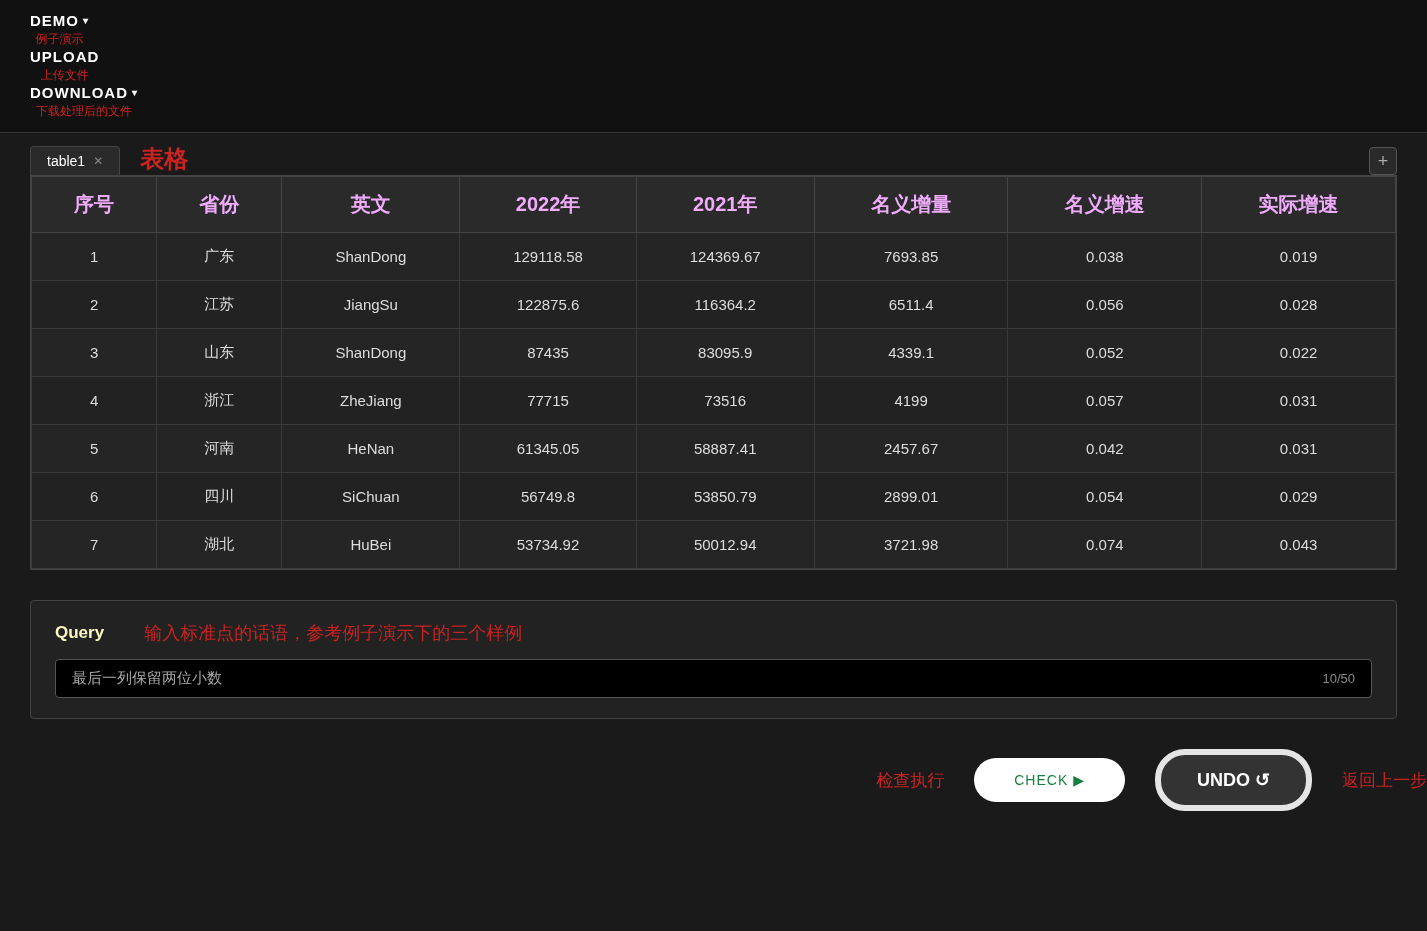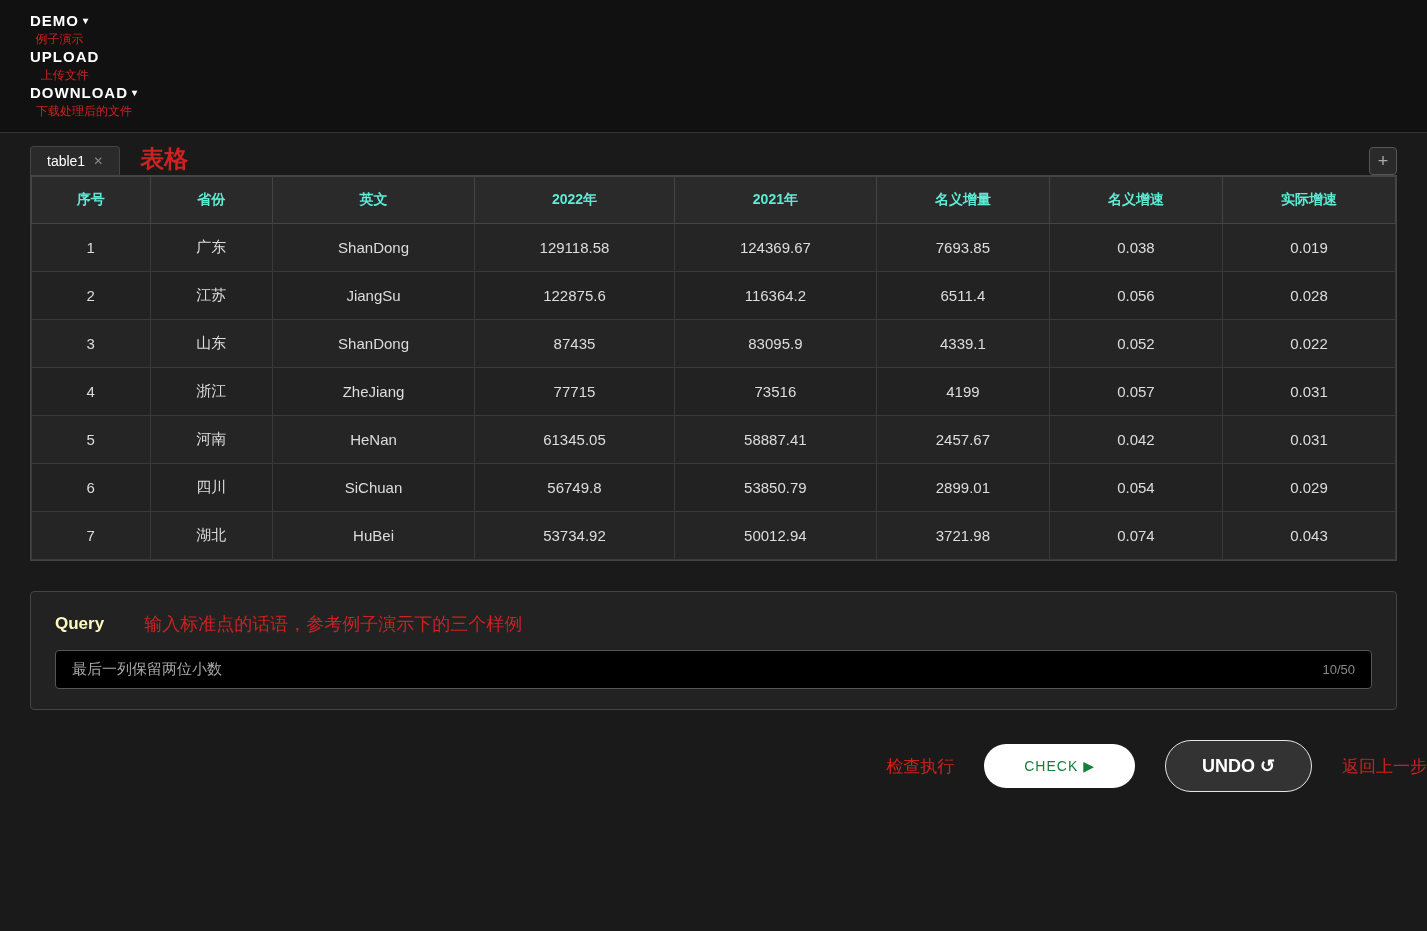--- a/index.html
+++ b/index.html
@@ -128,23 +128,23 @@
     table {
       width: 100%;
       border-collapse: collapse;
     }
     thead tr {
       background: #2a2a2a;
     }
     thead th {
       padding: 14px 16px;
       text-align: center;
-      font-size: 14px;
+      font-size: 20px;
       font-weight: 600;
-      color: #5eead4;
+      color: #f0abfc;
       border: 1px solid #444;
     }
     tbody tr {
       background: #222222;
     }
     tbody tr:nth-child(odd) {
       background: #252525;
     }
     tbody td {
       padding: 14px 16px;
@@ -224,21 +224,21 @@
       font-weight: 400;
       letter-spacing: 1px;
       cursor: pointer;
       display: flex;
       align-items: center;
       gap: 8px;
     }
     .btn-undo {
       background: #333333;
       color: #ffffff;
-      border: 1px solid #e5e5e5;
+      border: 6px solid #e5e5e5;
       border-radius: 30px;
       padding: 14px 36px;
       font-size: 18px;
       font-weight: 600;
       cursor: pointer;
       display: flex;
       align-items: center;
       gap: 8px;
     }
   </style>

